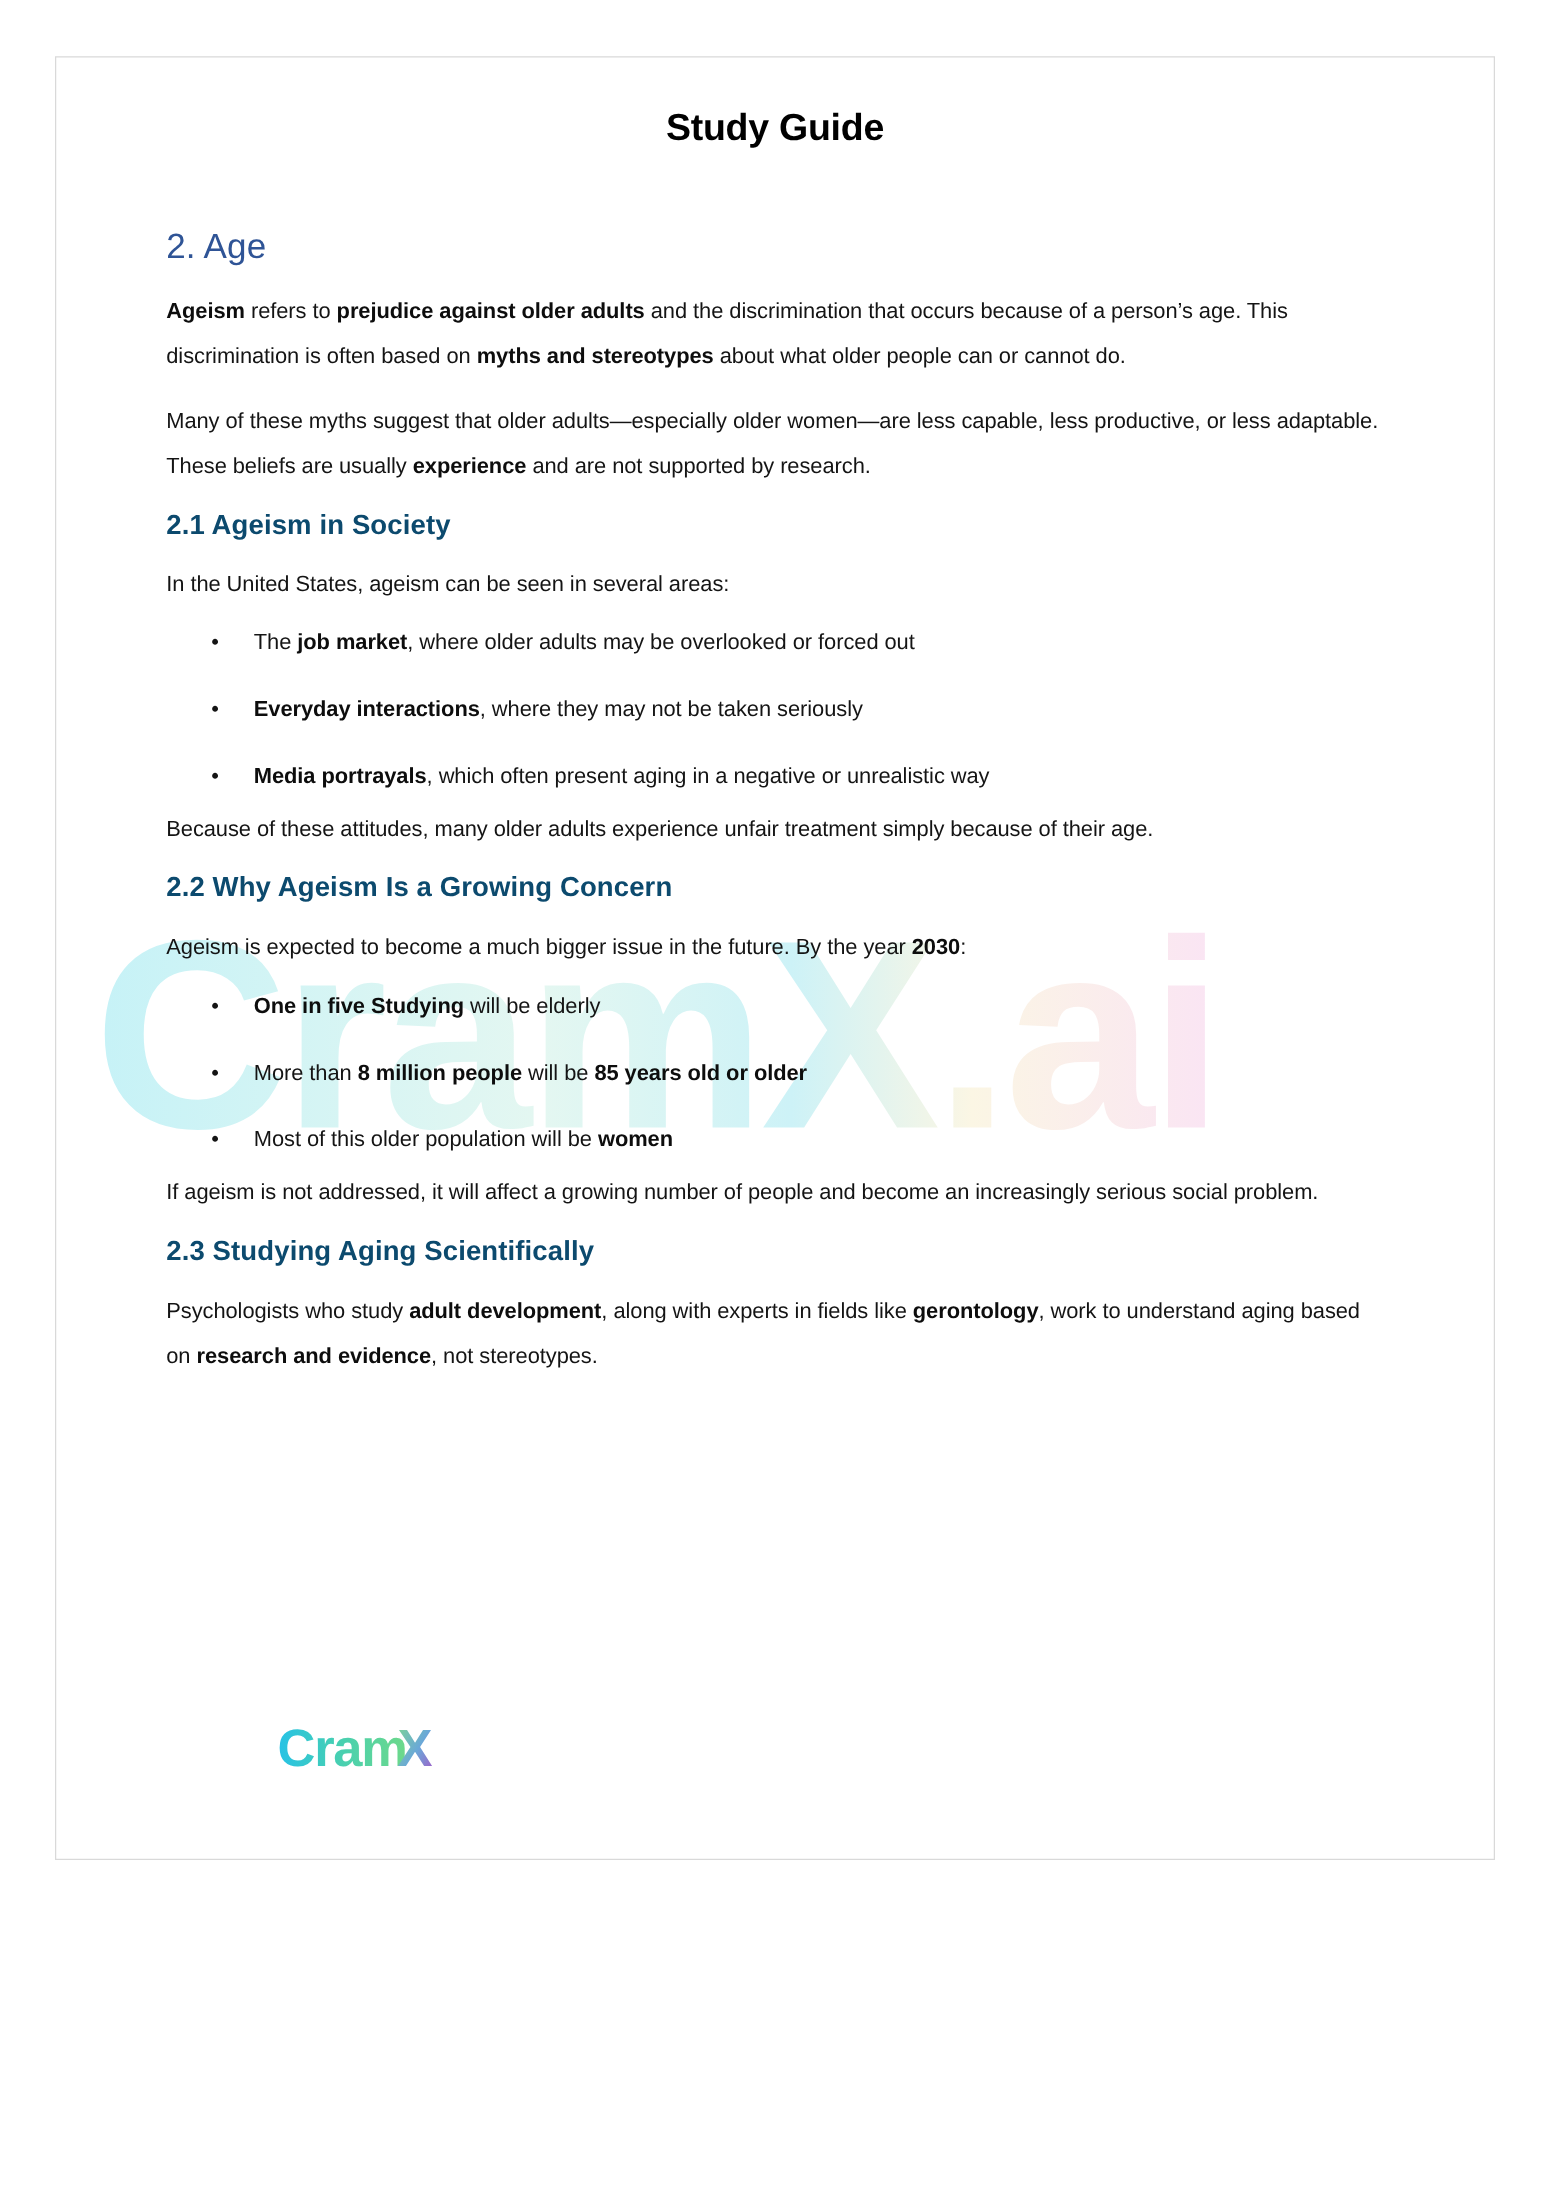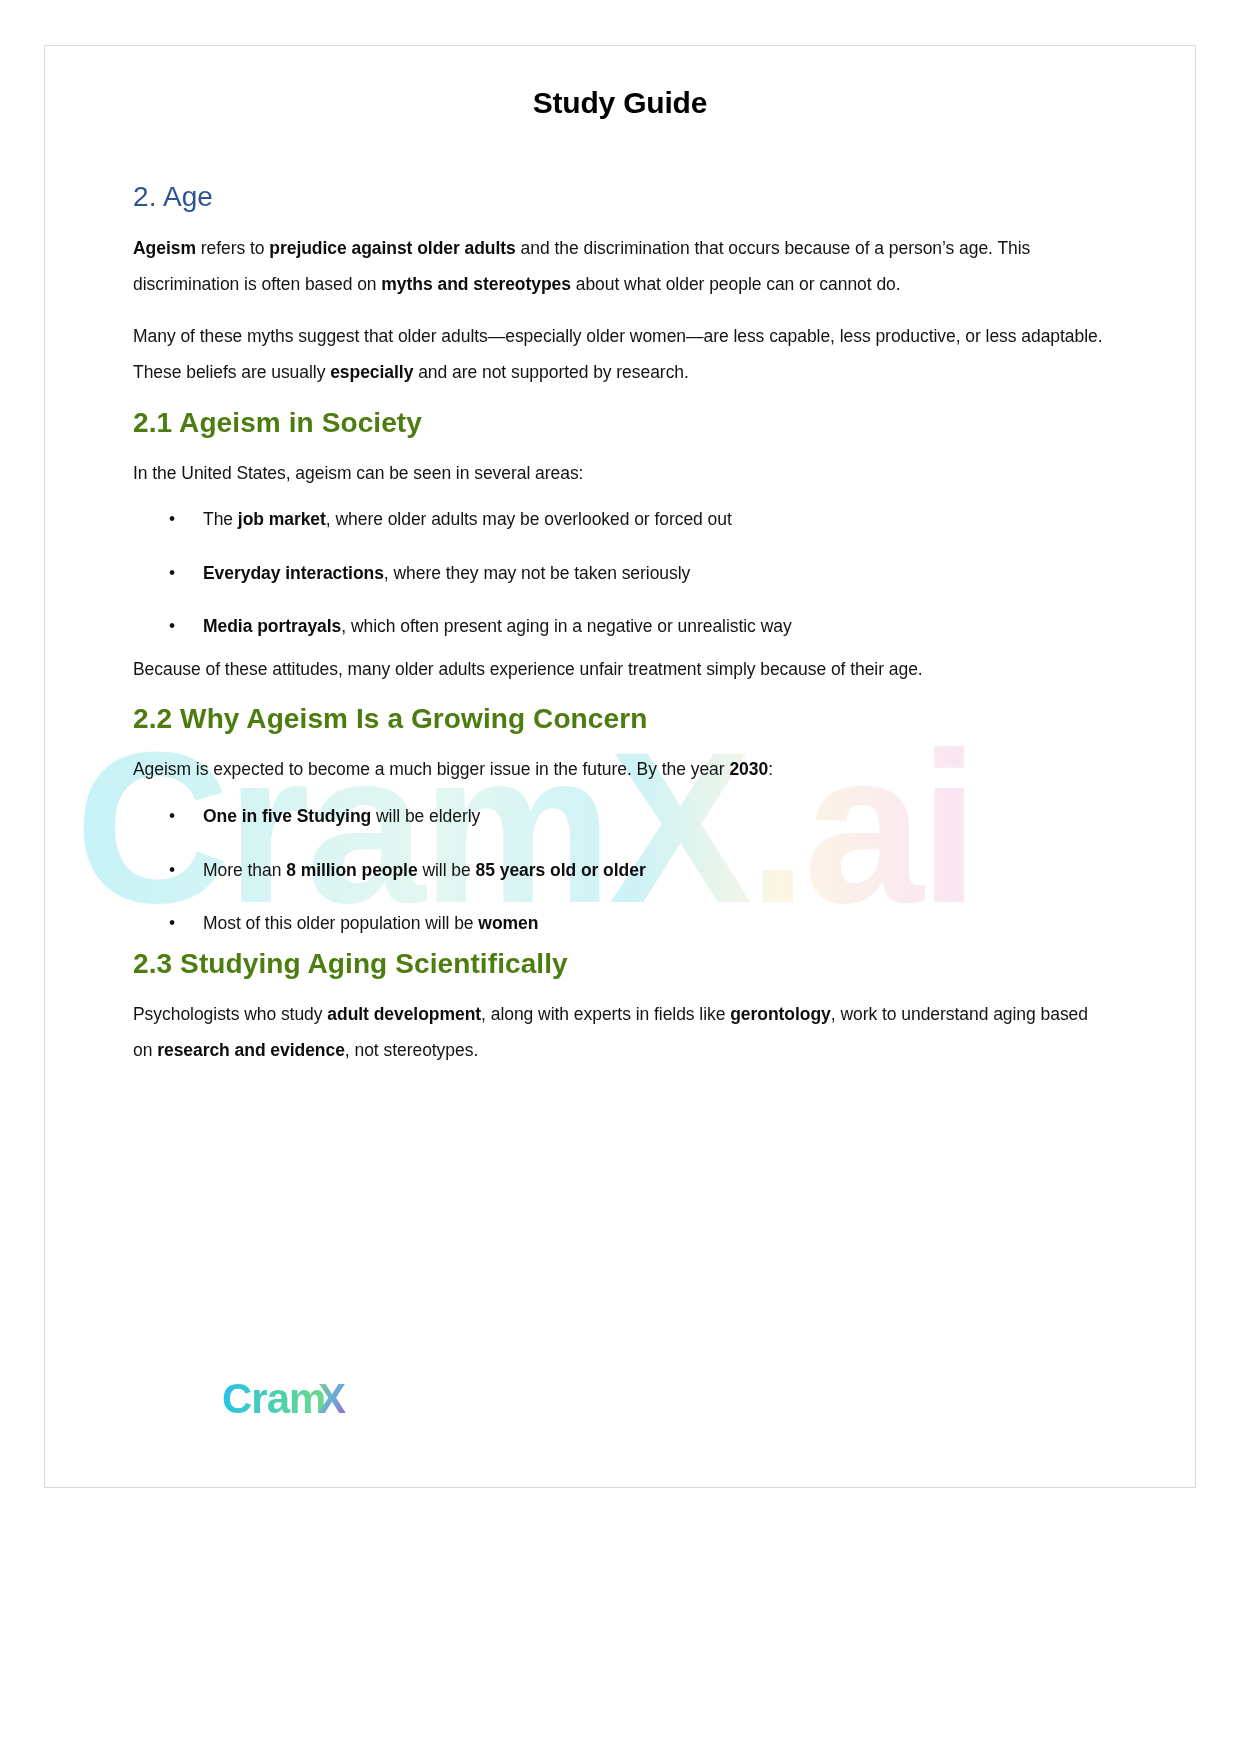--- a/index.html
+++ b/index.html
@@ -61,22 +61,22 @@
 
   h1.sec-title {
     color: #2f5496;
     font-size: 28px;
     font-weight: normal;
     margin: 61px 0 18px 0;
     letter-spacing: 0.1px;
   }
 
   h2.sub-title {
-    color: #4d7c0f;
-    font-size: 28px;
+    color: #0c4a6e;
+    font-size: 22px;
     font-weight: bold;
     margin: 0 0 17px 0;
     letter-spacing: 0.1px;
   }
   .sub-gap-lg { margin-top: 94px; }
   .sub-gap-md { margin-top: 88px; }
 
   p.body {
     font-size: 17.5px;
     line-height: 2.05;
@@ -144,38 +144,39 @@
 
   <div class="doc-header">
     <span class="title">Study Guide</span>
   </div>
 
   <div class="content">
 
     <h1 class="sec-title">2. Age</h1>
 
     <p class="body"><b>Ageism</b><span> refers to </span><b>prejudice against older adults</b><span> and the discrimination that occurs because of a person’s age. This discrimination is often based on </span><b>myths and stereotypes</b><span> about what older people can or cannot do.</span></p>
-    <p class="body gap-after"><span>Many of these myths suggest that older adults—especially older women—are less capable, less productive, or less adaptable. These beliefs are usually </span><b>especially</b><span> and are not supported by research.</span></p>
+    <p class="body gap-after"><span>Many of these myths suggest that older adults—especially older women—are less capable, less productive, or less adaptable. These beliefs are usually </span><b>experience</b><span> and are not supported by research.</span></p>
 
     <h2 class="sub-title sub-gap-lg">2.1 Ageism in Society</h2>
     <p class="body">In the United States, ageism can be seen in several areas:</p>
     <ul class="bullets">
         <li><span class="dot">•</span><span>The </span><b>job market</b><span>, where older adults may be overlooked or forced out</span></li>
         <li><span class="dot">•</span><b>Everyday interactions</b><span>, where they may not be taken seriously</span></li>
         <li><span class="dot">•</span><b>Media portrayals</b><span>, which often present aging in a negative or unrealistic way</span></li>
       </ul>
     <p class="body">Because of these attitudes, many older adults experience unfair treatment simply because of their age.</p>
 
     <h2 class="sub-title sub-gap-md">2.2 Why Ageism Is a Growing Concern</h2>
     <p class="body"><span>Ageism is expected to become a much bigger issue in the future. By the year </span><b>2030</b><span>:</span></p>
     <ul class="bullets">
         <li><span class="dot">•</span><b>One in five Studying</b><span> will be elderly</span></li>
         <li><span class="dot">•</span><span>More than </span><b>8 million people</b><span> will be </span><b>85 years old or older</b></li>
         <li><span class="dot">•</span><span>Most of this older population will be </span><b>women</b></li>
       </ul>
+    <p class="body">If ageism is not addressed, it will affect a growing number of people and become an increasingly serious social problem.</p>
 
     <h2 class="sub-title sub-gap-md">2.3 Studying Aging Scientifically</h2>
     <p class="body tight"><span>Psychologists who study </span><b>adult development</b><span>, along with experts in fields like </span><b>gerontology</b><span>, work to understand aging based on </span><b>research and evidence</b><span>, not stereotypes.</span></p>
 
   </div>
 
   <div class="footer-logo">
     <svg width="150" height="48" viewBox="0 0 150 48" xmlns="http://www.w3.org/2000/svg">
       <defs>
         <linearGradient id="lg1" x1="0" y1="0" x2="1" y2="0">

